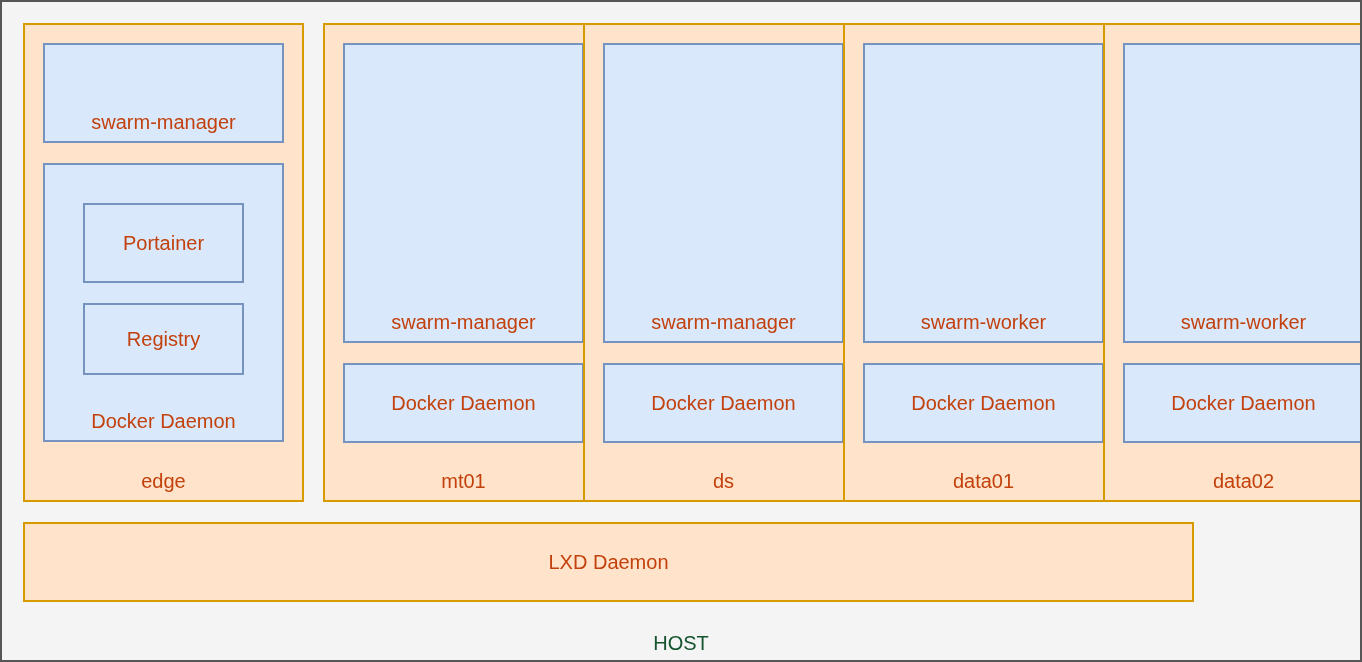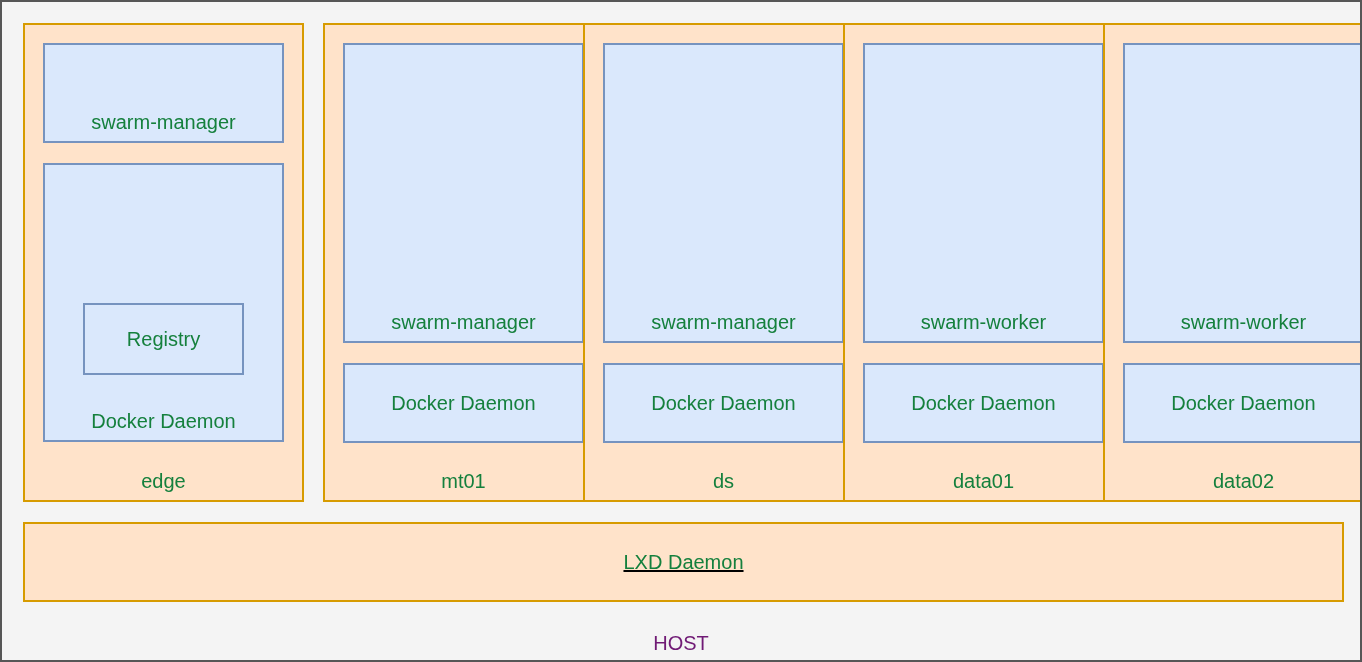--- a/index.html
+++ b/index.html
@@ -39,21 +39,21 @@
   
   .blue {
     background: #dae8fc;
     border: 2px solid #7693bf;
   }
 
   .label {
     display: block;
     width: 100%;
     text-align: center;
-    color: #15803d;
+    color: #c2410c;
     font-size: 20px;
     line-height: 1;
     white-space: nowrap;
   }
 
   
   .label-bottom {
     padding-bottom: 9px;
   }
 
@@ -64,21 +64,21 @@
   .center-box > .label {
     padding-bottom: 0;
   }
 
   
   .host-caption {
     position: absolute;
     left: 0;
     right: 0;
     text-align: center;
-    color: #701a75;
+    color: #14532d;
     font-size: 20px;
     line-height: 1;
   }
 
   
   .col        { top: 21px; height: 479px; width: 281px; }
   .col-edge   { left: 21px; }
   .col-mt01   { left: 321px; }
   .col-ds     { left: 581px; }
   .col-data01 { left: 841px; }
@@ -99,23 +99,22 @@
 
   .x-mt01   { left: 341px; }
   .x-ds     { left: 601px; }
   .x-data01 { left: 861px; }
   .x-data02 { left: 1121px; }
 
   
   .lxd-bar {
     left: 21px;
     top: 520px;
-    width: 1321px;
+    width: 1171px;
     height: 80px;
-    text-decoration: underline;
   }
 
   .host-caption { top: 631px; }
 </style>
 </head>
 <body>
 
 <div id="canvas">
 
   <div class="box orange col col-edge">
@@ -123,20 +122,23 @@
   </div>
 
   <div class="box blue node-box edge-swarm">
     <span class="label label-bottom">swarm-manager</span>
   </div>
 
   <div class="box blue node-box edge-docker">
     <span class="label label-bottom">Docker Daemon</span>
   </div>
 
+  <div class="box blue center-box edge-portainer">
+    <span class="label">Portainer</span>
+  </div>
 
   <div class="box blue center-box edge-registry">
     <span class="label">Registry</span>
   </div>
 
   <div class="box orange col col-mt01">
     <span class="label label-bottom">mt01</span>
   </div>
 
   <div class="box blue node-box swarm-tall x-mt01">

